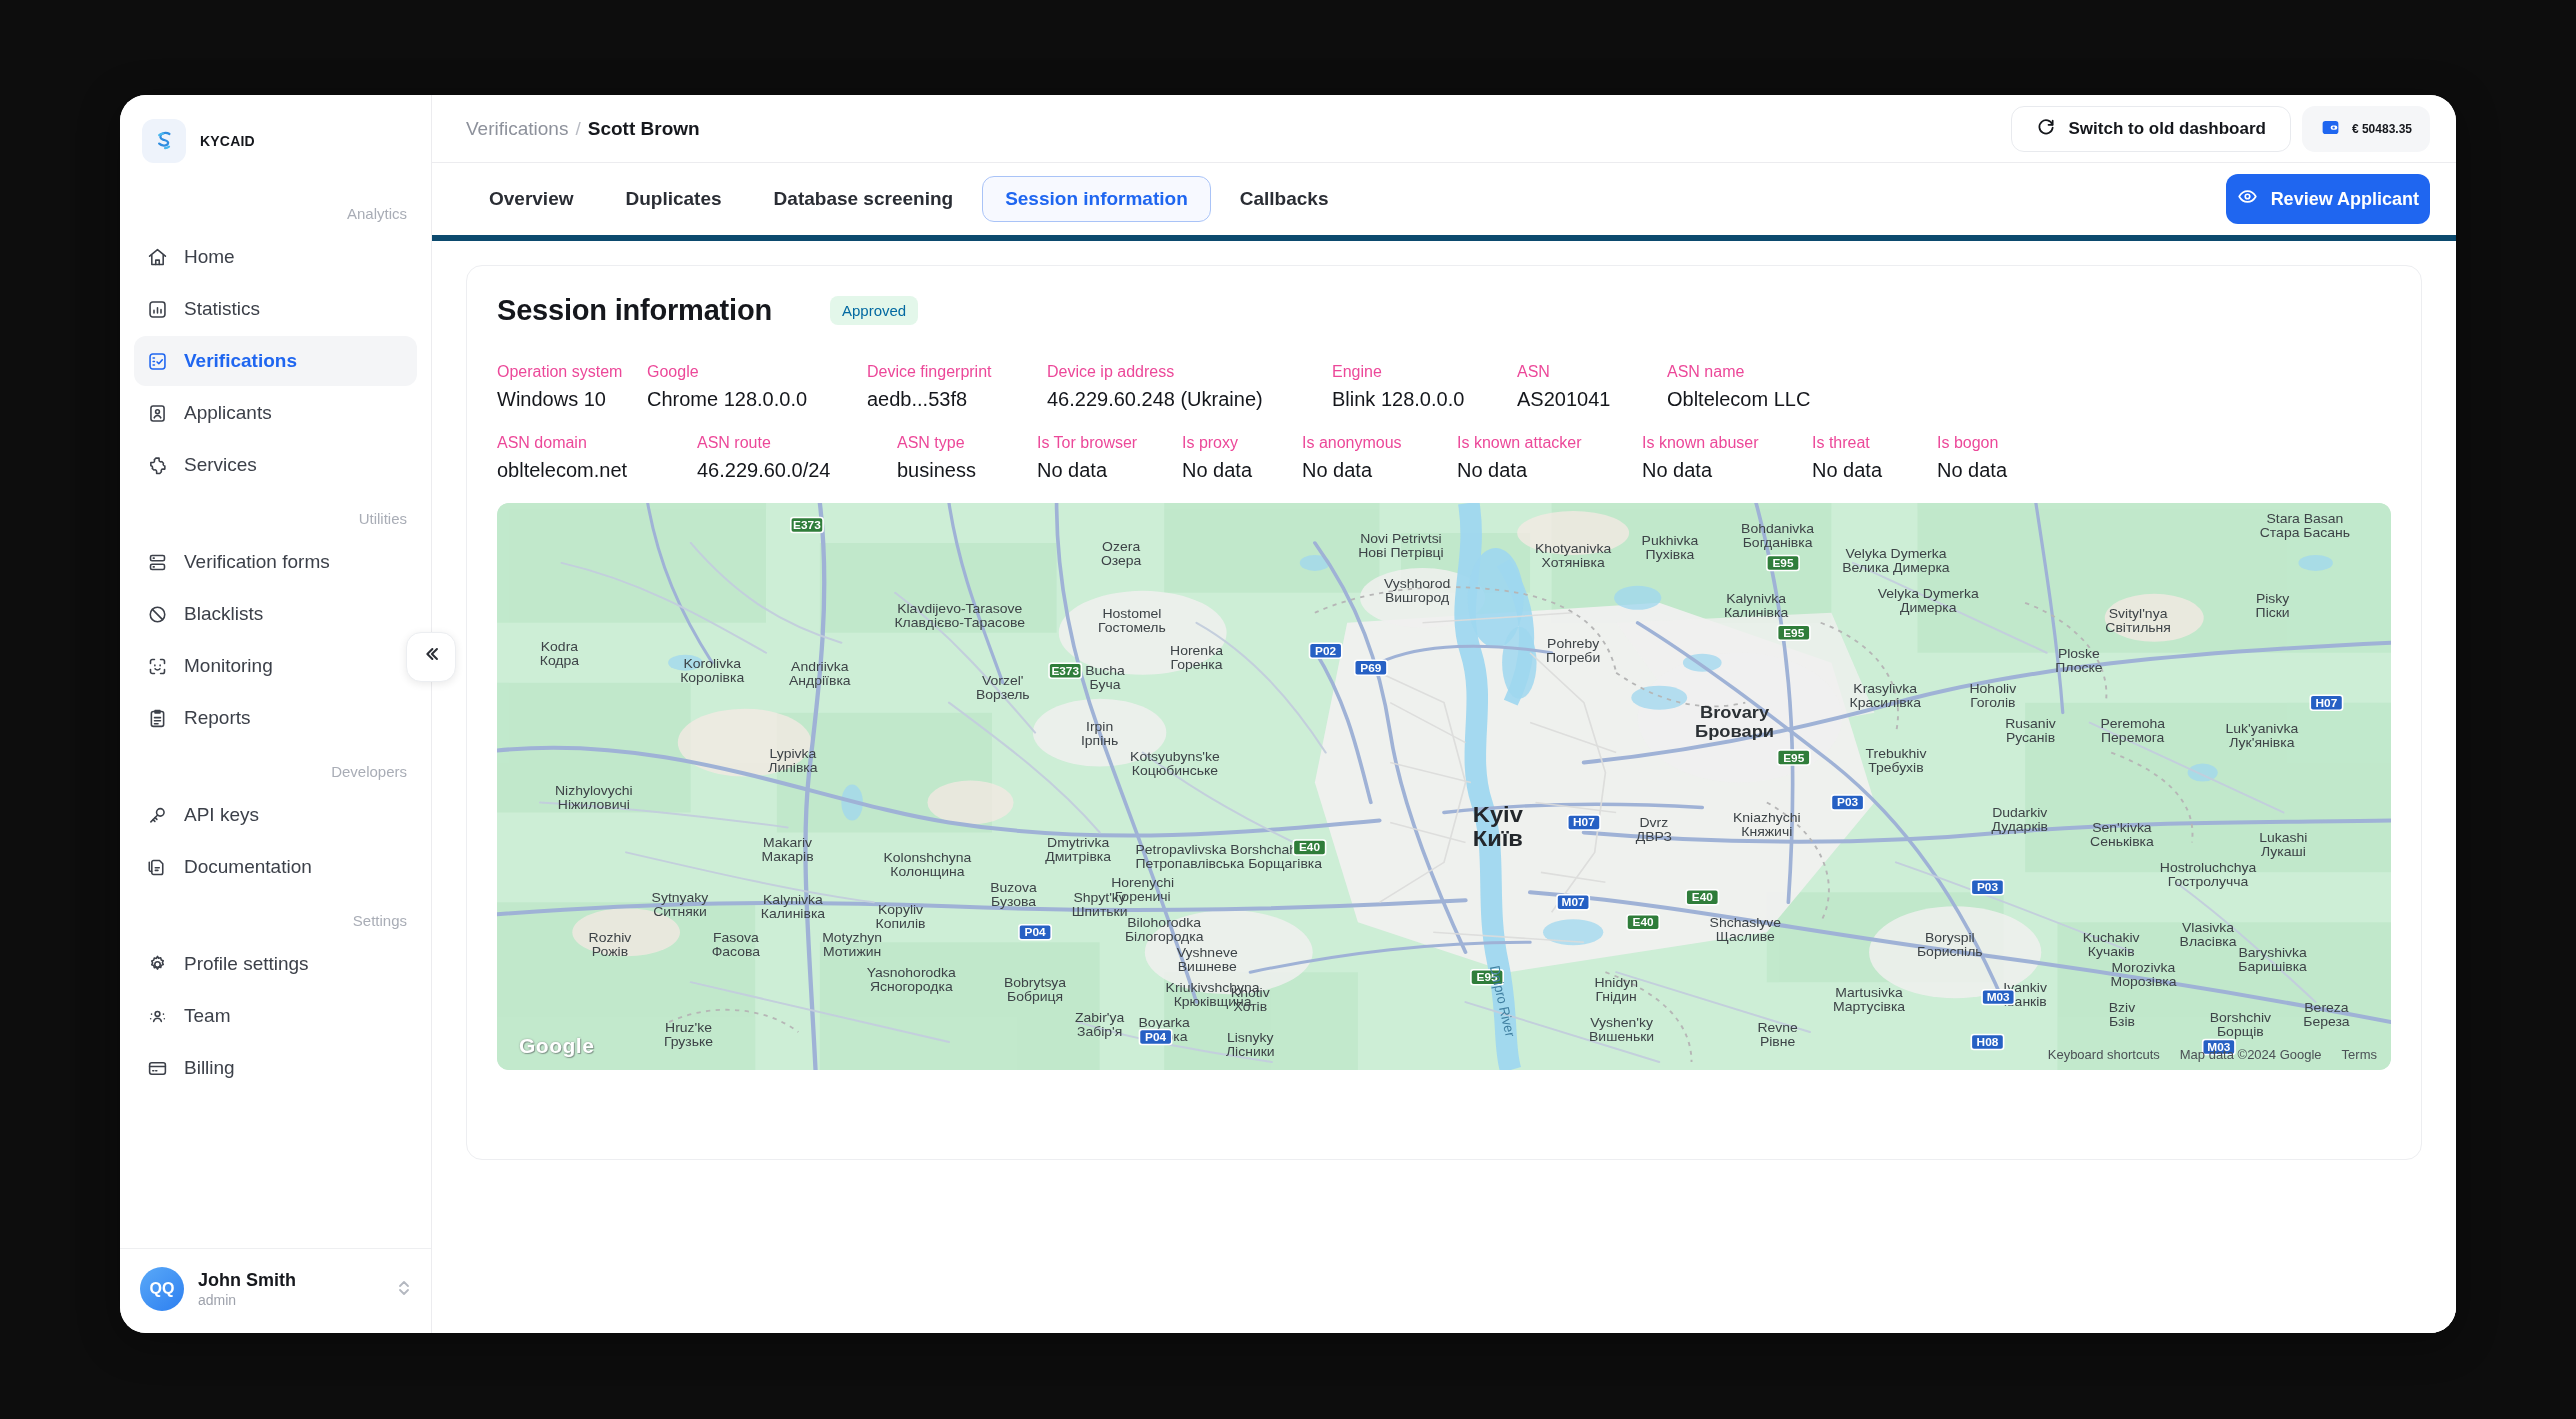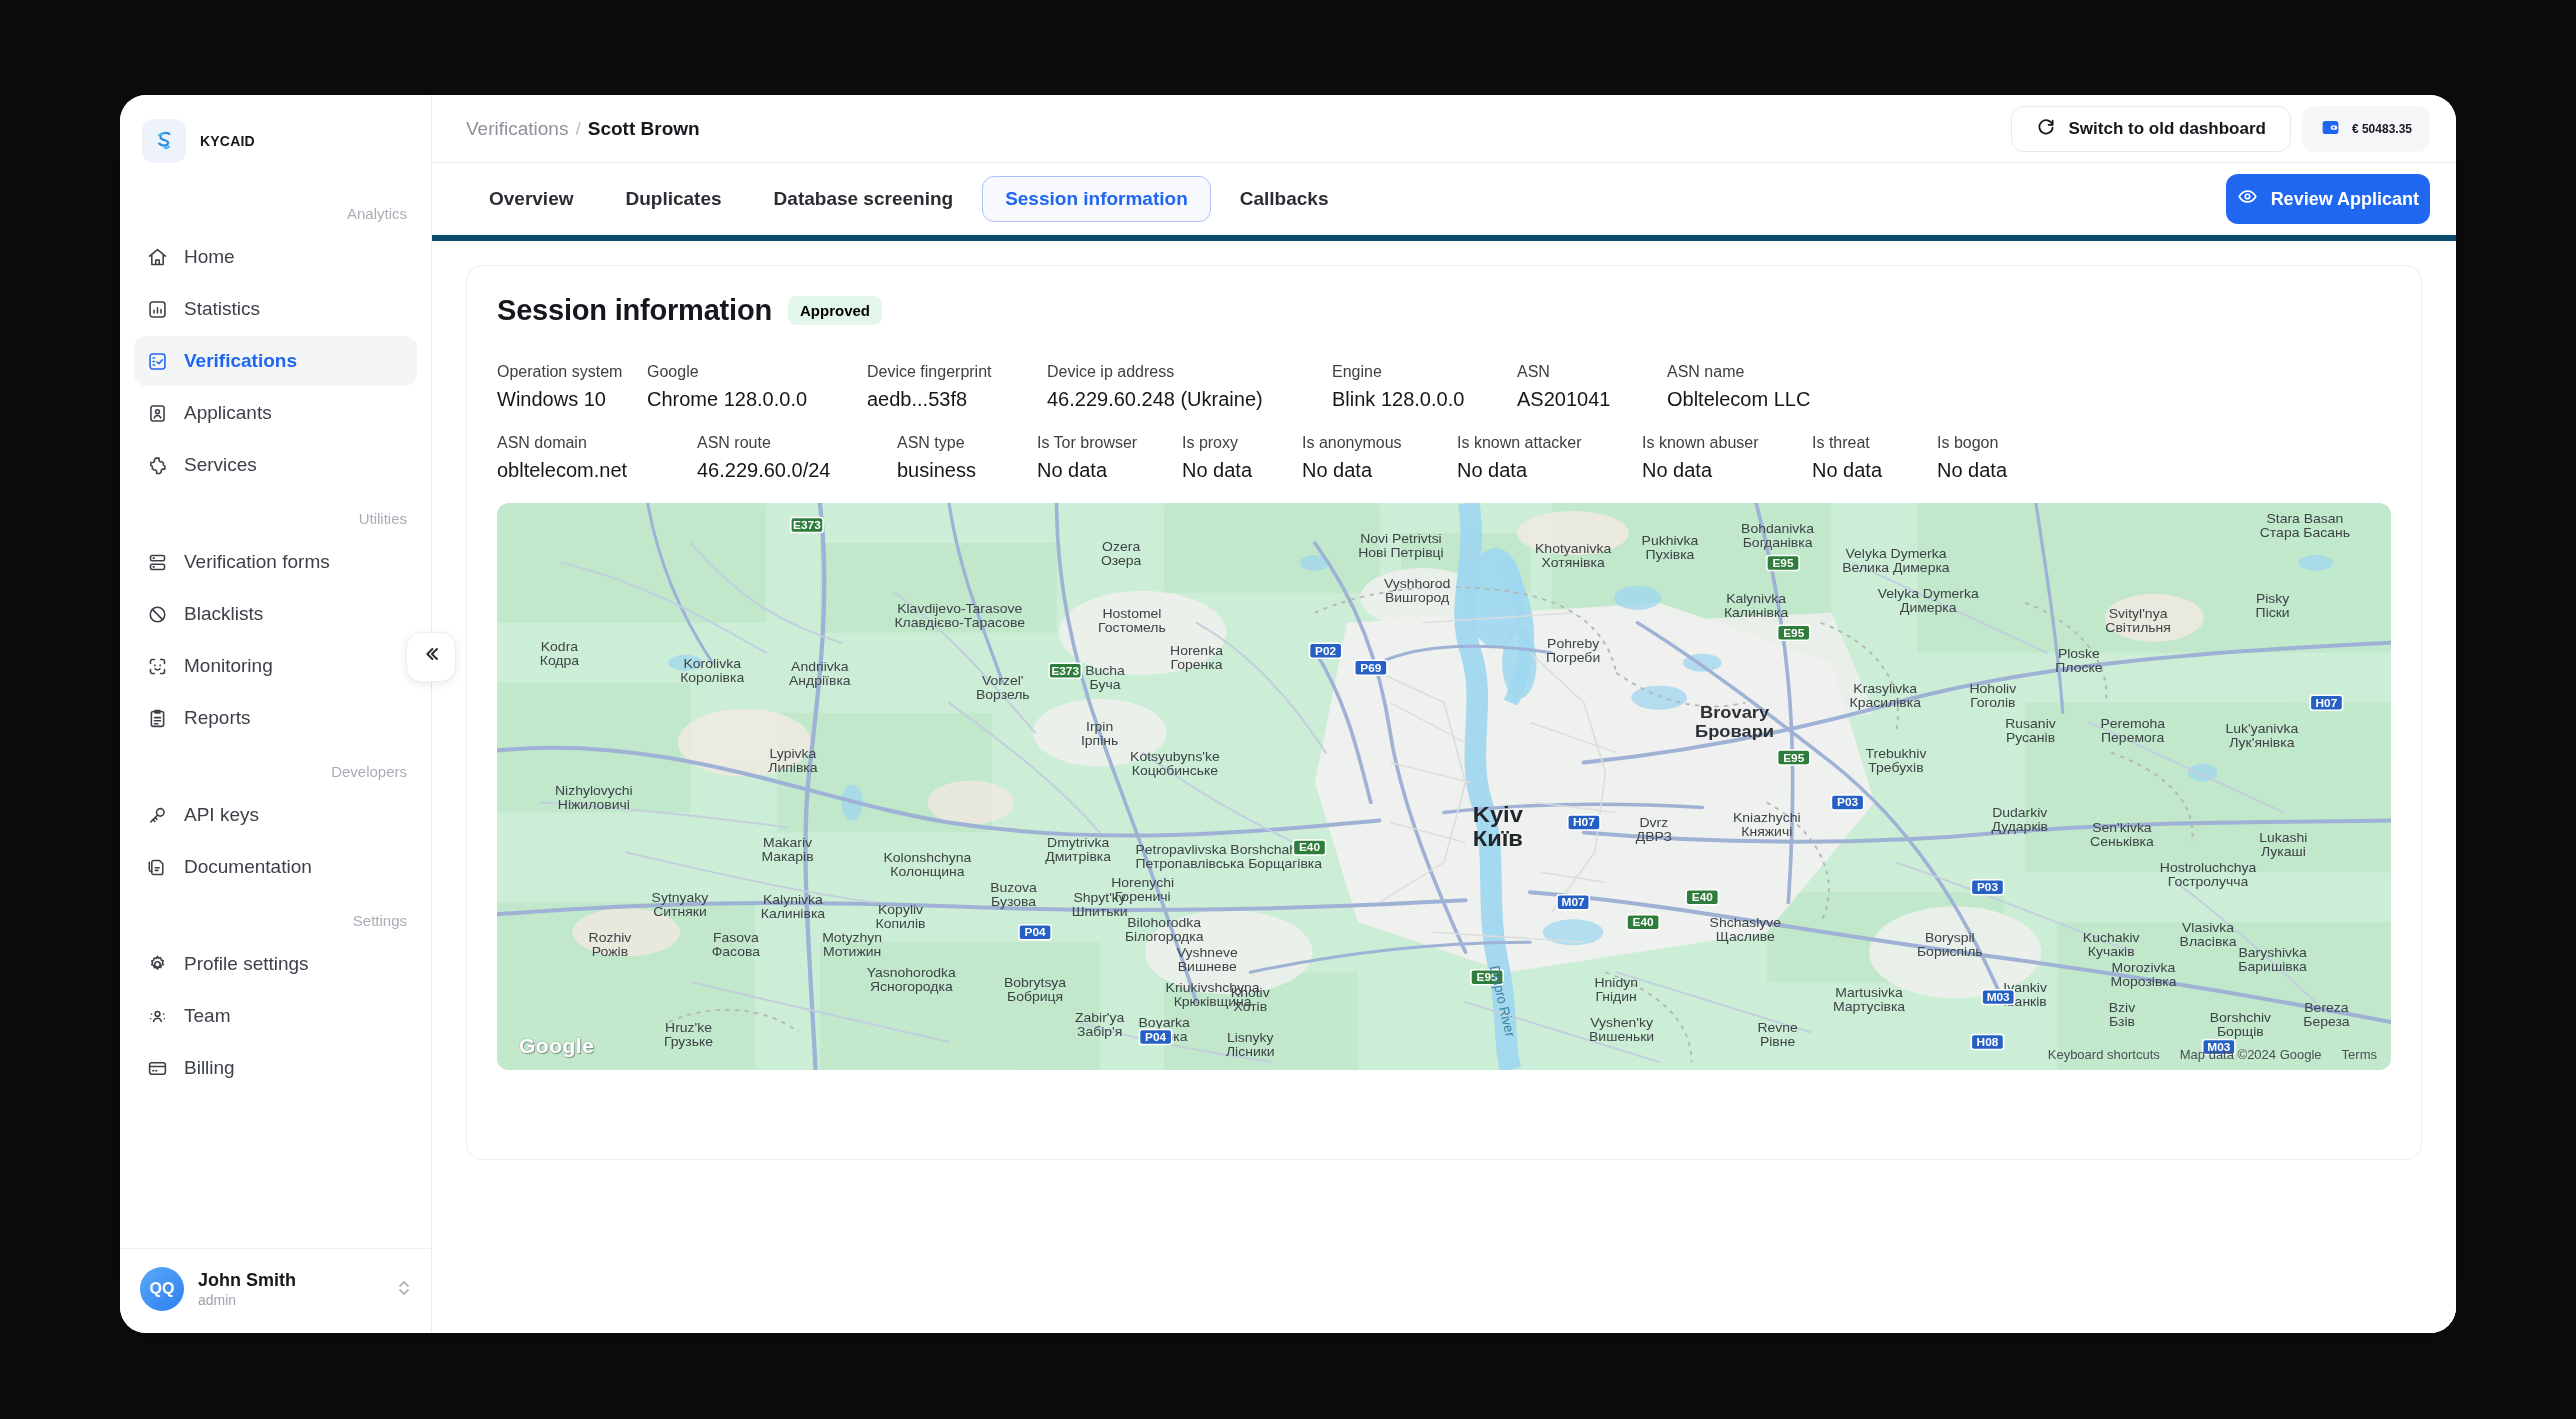--- a/index.html
+++ b/index.html
@@ -173,30 +173,30 @@
   .card {
     border: 1px solid #edeef1;
     border-radius: 16px;
     padding: 28px 30px 30px 30px;
     background: #fff;
     height: 895px;
   }
   .card-head { display: flex; align-items: center; gap: 16px; }
   .card-title { font-size: 29px; font-weight: 700; color: #15171c; letter-spacing: -0.2px;}
   .badge-approved {
-    background: #e3f7ea; color: #000000;
-    font-size: 15px; font-weight: 700;
-    padding: 6px 12px; border-radius: 8px;
+    background: #e3f7ea; color: #0369a1;
+    font-size: 15px; font-weight: 400;
+    padding: 6px 12px; border-radius: 8px; margin-left: 42px;
   }
 
   .facts { margin-top: 34px; }
   .fact-row { display: flex; align-items: flex-start; }
   .fact-row.row2 { margin-top: 20px; }
   .fact { padding-right: 10px; }
-  .fact-label { font-size: 16px; color: #404040; line-height: 1.35; white-space: nowrap; }
+  .fact-label { font-size: 16px; color: #ec4899; line-height: 1.35; white-space: nowrap; }
   .fact-value { font-size: 20px; color: #15171c; line-height: 1.32; margin-top: 3px; }
   .fact-value.wrap { white-space: normal; }
 
   
   .map-wrap {
     margin-top: 20px;
     position: relative;
     height: 567px;
     border-radius: 12px;
     overflow: hidden;

